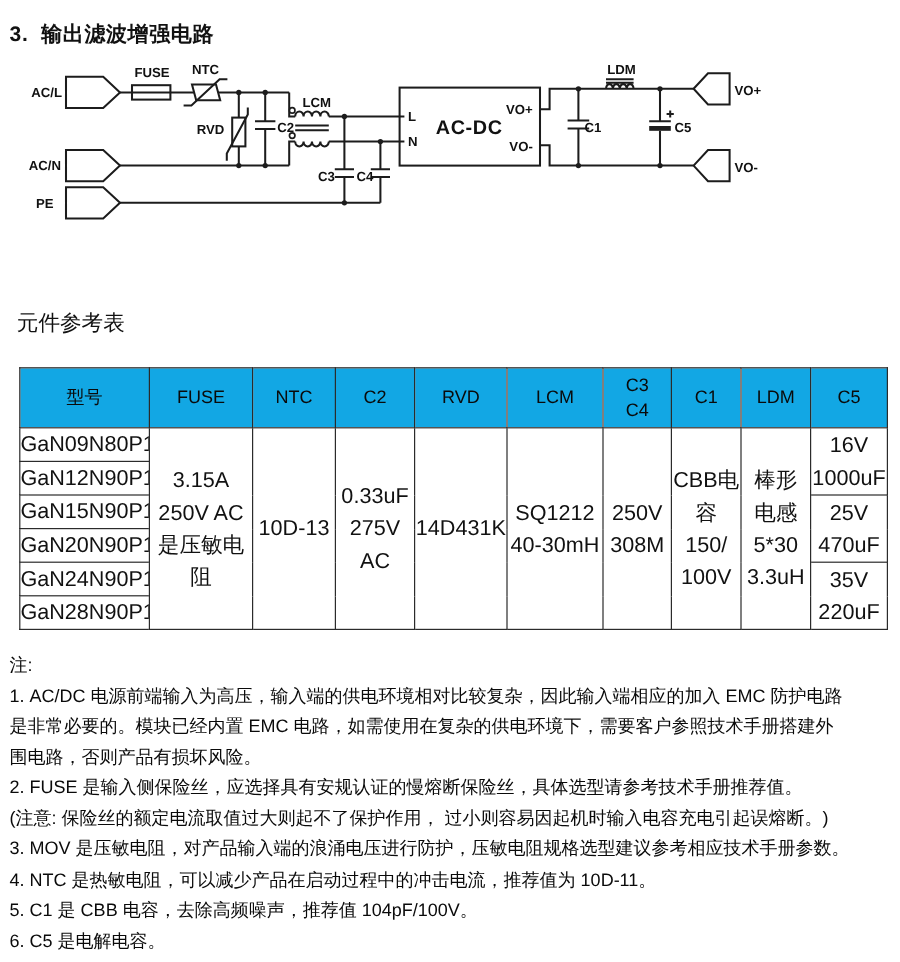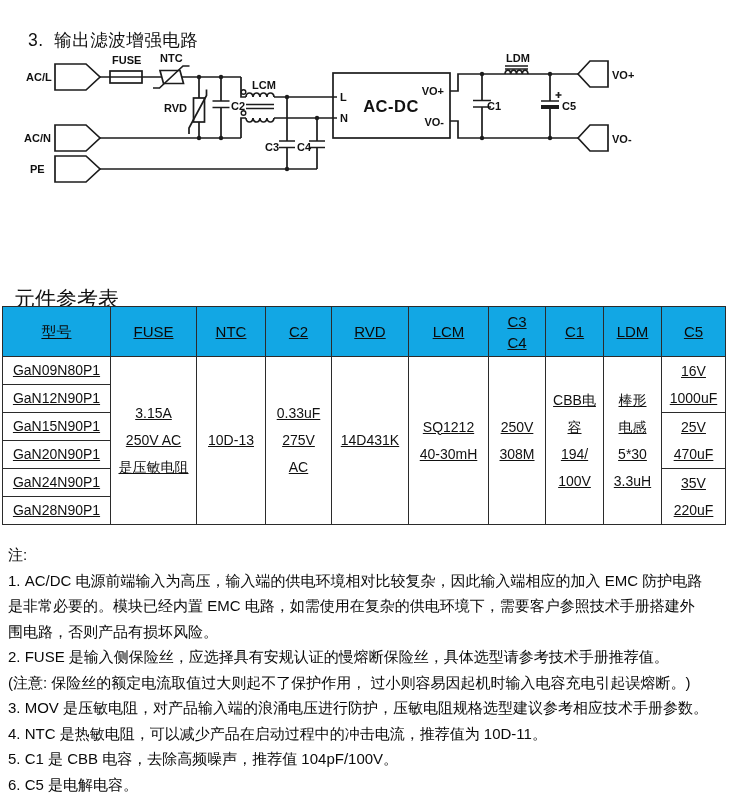--- a/index.html
+++ b/index.html
@@ -2,50 +2,50 @@
 <html style="--header-bg: #12a7e4;"><head>
 <meta charset="utf-8">
 <style>
   html,body{margin:0;padding:0;}
   body{
     width:750px;height:802px;position:relative;background:#ffffff;
     font-family:"Liberation Sans","DejaVu Sans",sans-serif;color:#111;
     overflow:hidden;
   }
   .page-title{
-    position:absolute;top:28px;left:8px;font-size:17.5px;font-weight:400;
-    white-space:pre;letter-spacing:0.5px;margin-left:20px;
+    position:absolute;top:16px;left:8px;font-size:17.5px;font-weight:700;
+    white-space:pre;letter-spacing:0.5px;
   }
   .circuit-svg{position:absolute;top:0;left:0;}
   .circuit-svg path,.circuit-svg rect.box,.circuit-svg polygon{
     stroke:#1c1c1c;stroke-width:1.7;fill:none;
   }
   .circuit-svg .white-fill{fill:#ffffff;}
   .circuit-svg .solid{fill:#1c1c1c;stroke:none;}
   .circuit-svg .dot{fill:#1c1c1c;stroke:none;}
   .circuit-svg .phase{fill:#fff;stroke:#1c1c1c;stroke-width:1.4;}
   .circuit-svg text{
     font-family:"Liberation Sans","DejaVu Sans",sans-serif;
     font-size:11px;font-weight:bold;fill:#111;
   }
   .circuit-svg text.module-label{font-size:16.5px;letter-spacing:0.5px;}
-  .table-caption{position:absolute;top:257px;left:14px;font-size:21px;margin-top:28px;}
+  .table-caption{position:absolute;top:257px;left:14px;font-size:18px;}
   .ref-table{
-    position:absolute;top:306px;left:2px;border-collapse:collapse;
-    table-layout:fixed;width:723px;text-decoration:underline;
+    position:absolute;top:306px;left:16px;border-collapse:collapse;
+    table-layout:fixed;width:723px;
   }
   .ref-table th,.ref-table td{
     border:1px solid #2b2b2b;text-align:center;vertical-align:middle;
     padding:0;white-space:pre-line;overflow:hidden;
   }
   .ref-table th{
     background:var(--header-bg,#12a7e4);font-weight:400;font-size:15px;
     height:49px;line-height:21px;color:#0a0a0a;
   }
-  .ref-table td{font-size:14px;line-height:27px;}
+  .ref-table td{font-size:18px;line-height:27px;}
   .ref-table tbody tr{height:27px;}
   .notes{
     position:absolute;top:542px;left:8px;width:738px;
     font-size:15px;line-height:25.5px;white-space:pre-line;color:#0a0a0a;
   }
 </style>
 </head>
 <body>
 
 <div class="page-title">3.  输出滤波增强电路</div>
@@ -194,21 +194,21 @@
       <td rowspan="6">0.33uF
 275V
 AC</td>
       <td rowspan="6">14D431K</td>
       <td rowspan="6">SQ1212
 40-30mH</td>
       <td rowspan="6">250V
 308M</td>
       <td rowspan="6">CBB电
 容
-194/
+150/
 100V</td>
       <td rowspan="6">棒形
 电感
 5*30
 3.3uH</td>
       <td rowspan="2">16V
 1000uF</td>
     </tr>
     <tr>
       <td>GaN12N90P1</td>

